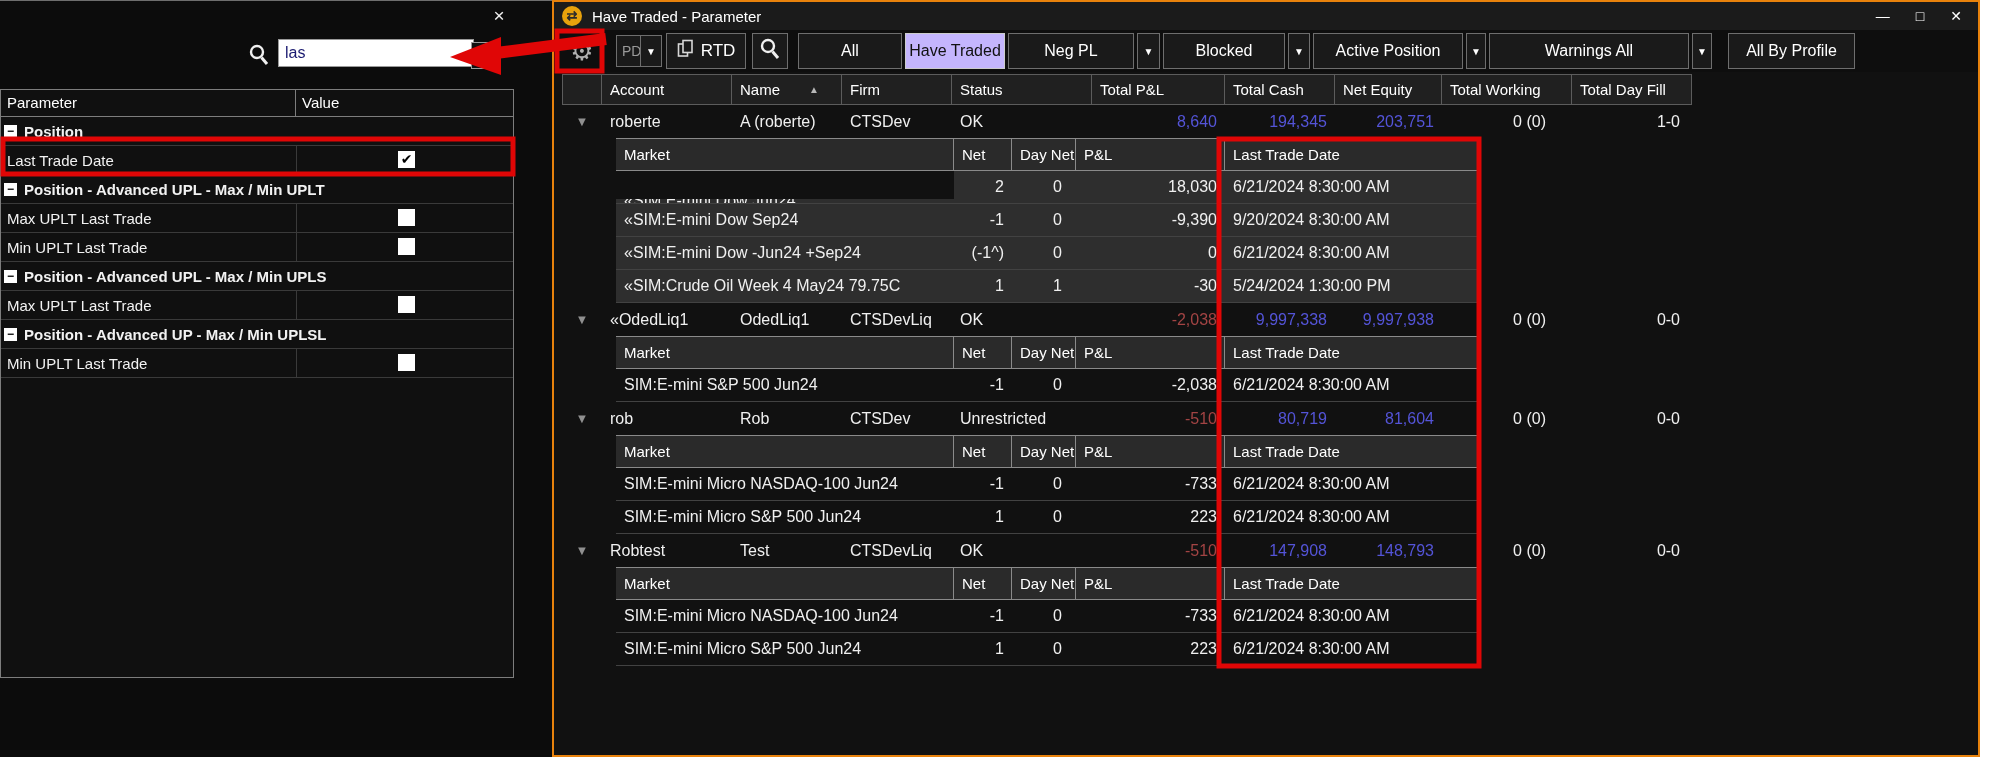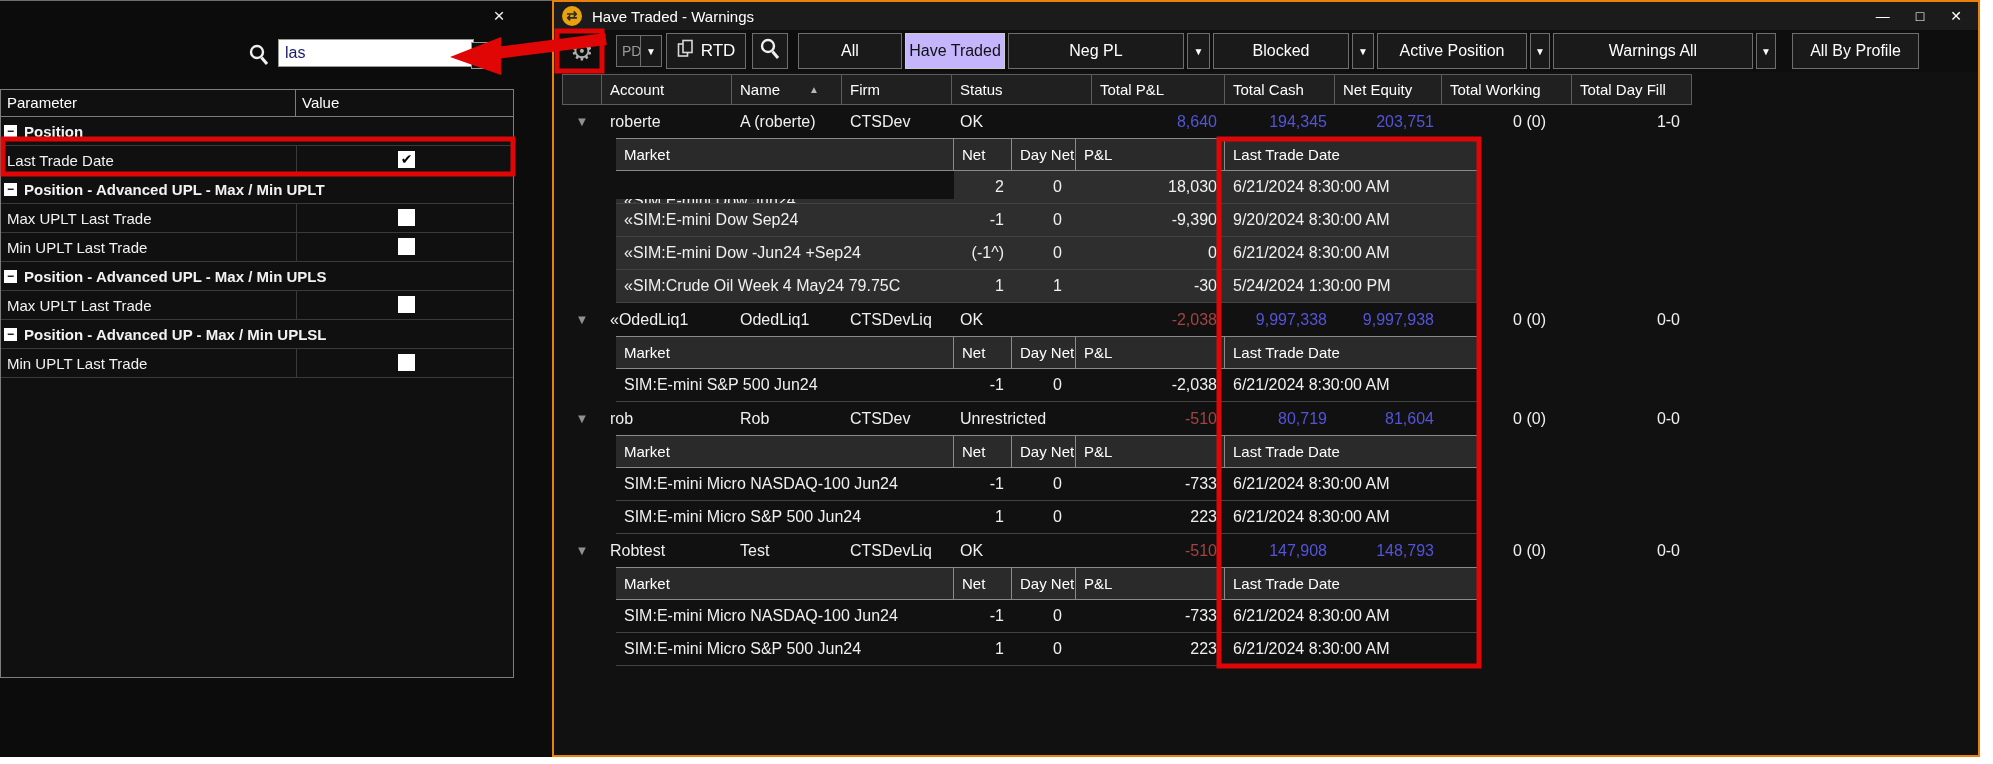--- a/index.html
+++ b/index.html
@@ -143,21 +143,21 @@
             <span class="p-label">Min UPLT Last Trade</span>
             <span class="p-check"></span>
           </div>
         </div>
     </div>
   </section>
 
   <section class="right-window">
     <div class="titlebar">
       <div class="title-icon">⇄</div>
-      <div class="title-text">Have Traded - Warnings</div>
+      <div class="title-text">Have Traded - Parameter</div>
       <div class="win-controls">
         <span>—</span>
         <span>□</span>
         <span>✕</span>
       </div>
     </div>
 
     <div class="toolbar">
       <div class="tb-btn btn-gear">⚙</div>
       <div class="tb-btn btn-pdf">PDF</div>
@@ -175,23 +175,23 @@
         <span>
           <svg width="22" height="24" viewBox="0 0 22 24">
             <circle cx="9" cy="9" r="6" fill="none" stroke="#f0f0f0" stroke-width="2.4"></circle>
             <line x1="13.5" y1="14.5" x2="19" y2="21" stroke="#f0f0f0" stroke-width="3"></line>
           </svg>
         </span>
       </div>
       <div class="filters" id="filter-host">
           <div class="tb-btn" style="width: 104px;">All</div>
           <div class="tb-btn selected" style="width: 100px;">Have Traded</div>
-          <div class="tb-btn" style="width: 176px;">Neg PL</div>
+          <div class="tb-btn" style="width: 126px;">Neg PL</div>
           <div class="tb-btn arrow" style="width: 23px;">▼</div>
-          <div class="tb-btn" style="width: 136px; text-align: center;">Blocked</div>
+          <div class="tb-btn" style="width: 122px; text-align: center;">Blocked</div>
           <div class="tb-btn arrow" style="width: 22px;">▼</div>
           <div class="tb-btn" style="width: 150px;">Active Position</div>
           <div class="tb-btn arrow" style="width: 20px;">▼</div>
           <div class="tb-btn" style="width: 200px;">Warnings All</div>
           <div class="tb-btn arrow" style="width: 20px;">▼</div>
           <div class="tb-btn" style="width: 127px; margin-left: 13px;">All By Profile</div>
         </div>
     </div>
 
     <div class="accounts-table" id="accounts-body">

